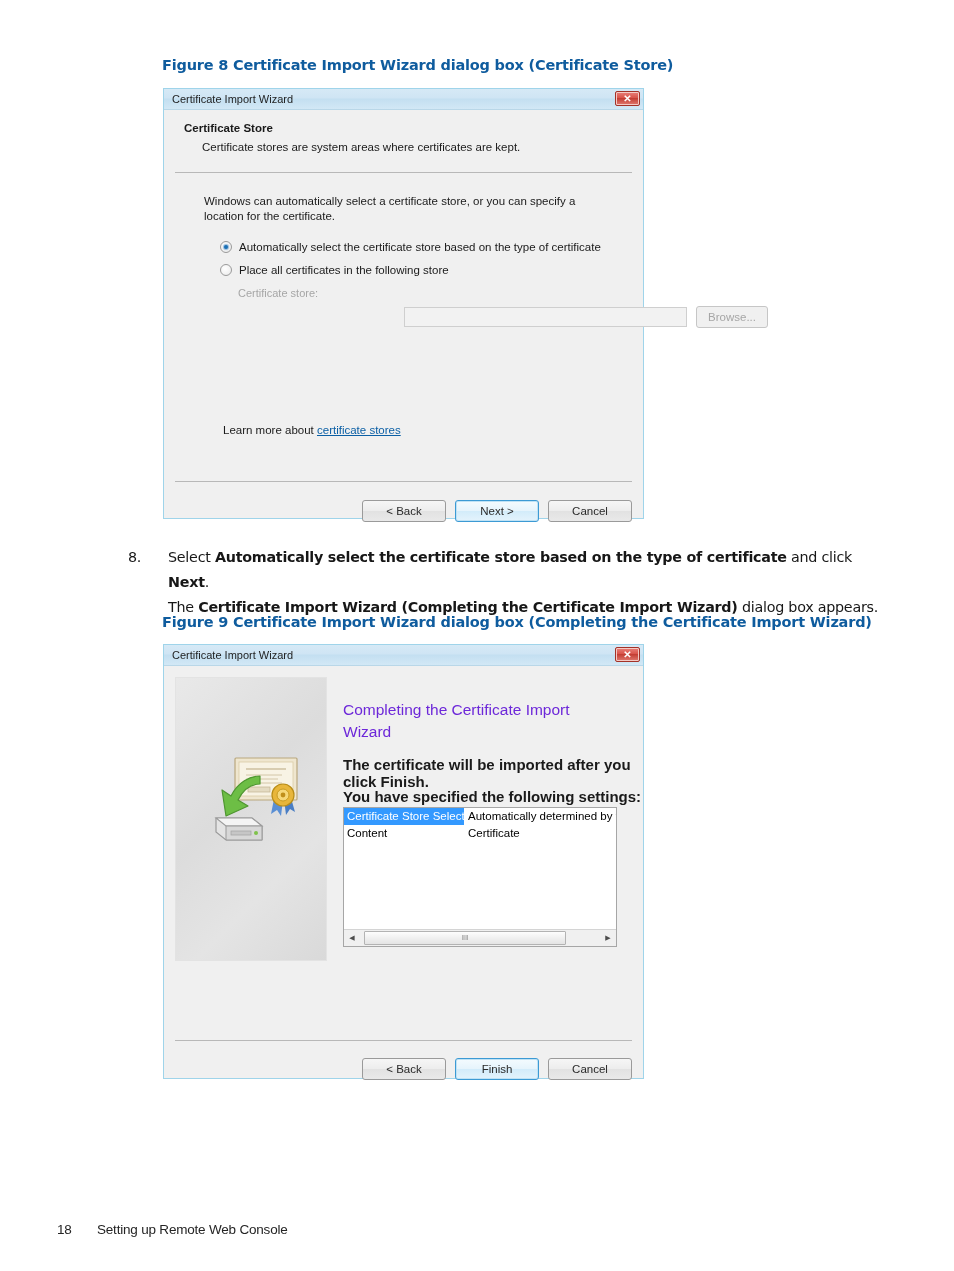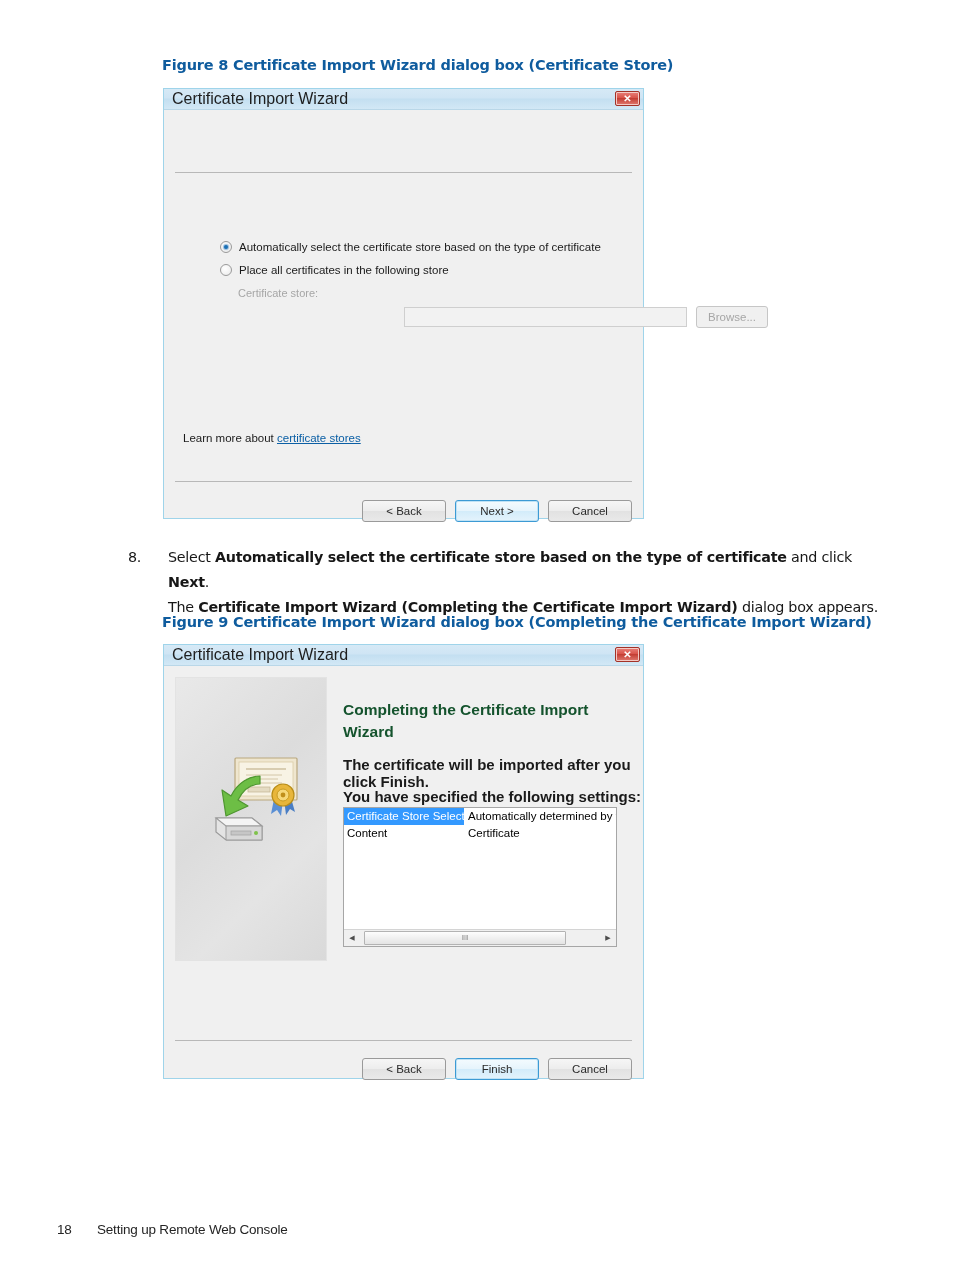--- a/index.html
+++ b/index.html
@@ -72,21 +72,21 @@
     height: 21px;
     background: linear-gradient(to bottom, #d6e9f6 0%, #cfe5f4 45%, #c3dff1 50%, #d2e8f6 100%);
     border-bottom: 1px solid #b9d7e8;
     display: flex;
     align-items: center;
     padding: 0 2px 0 8px;
     position: relative;
   }
   .titlebar-text {
     font-family: "Liberation Sans", sans-serif;
-    font-size: 16px;
+    font-size: 11px;
     color: #1e1e1e;
     white-space: nowrap;
   }
   .close-btn {
     position: absolute;
     right: 3px;
     top: 2px;
     width: 25px;
     height: 15px;
     border-radius: 2px;
@@ -233,23 +233,23 @@
     border: 1px solid #e3e3e3;
     overflow: hidden;
   }
   .wm-art { position: absolute; left: 22px; top: 76px; width: 112px; height: 92px; }
 
   .finish-title {
     position: absolute;
     left: 179px; top: 33px;
     width: 270px;
     font-size: 15.5px;
-    font-weight: bold;
+    font-weight: normal;
     line-height: 22px;
-    color: #14532d;
+    color: #6d28d9;
   }
   .finish-line {
     position: absolute;
     left: 179px;
     font-size: 15px;
     color: #1a1a1a;
     font-weight: bold;
   }
 
   .listbox {
@@ -316,43 +316,48 @@
 
 <div class="dialog" id="dialog-store">
 
   <div class="titlebar">
     <span class="titlebar-text">Certificate Import Wizard</span>
     <div class="close-btn">✕</div>
   </div>
 
   <div class="dlg-body">
 
+    <div class="wiz-header">
+      <div class="wiz-header-title">Certificate Store</div>
+      <div class="wiz-header-sub">Certificate stores are system areas where certificates are kept.</div>
+    </div>
 
     <div class="hrule" style="top:62px;"></div>
 
+    <div class="body-text" style="top:84px;">Windows can automatically select a certificate store, or you can specify a location for the certificate.</div>
 
     <div class="radio-row" style="top:131px;">
       <span class="radio checked"></span>
       <span>Automatically select the certificate store based on the type of certificate</span>
     </div>
 
     <div class="radio-row" style="top:154px;">
       <span class="radio"></span>
       <span>Place all certificates in the following store</span>
     </div>
 
     <div class="field-label" style="top:177px;">Certificate store:</div>
 
     <div class="text-input" style="top:197px;">
       <span style="display:block;padding:2px 4px;font-size:11.5px;color:#808080;"></span>
     </div>
 
     <div class="btn disabled btn-browse" style="top:196px;">Browse...</div>
 
-    <div class="learn-more" style="top:322px;">
+    <div class="learn-more" style="top:314px;margin-left:40px;">
       <span>Learn more about </span><a href="#">certificate stores</a>
     </div>
 
     <div class="hrule" style="top:371px;"></div>
 
     <div class="btn-row" style="top:390px;">
       <div class="btn">&lt; Back</div>
       <div class="btn default">Next &gt;</div>
       <div class="btn">Cancel</div>
     </div>

